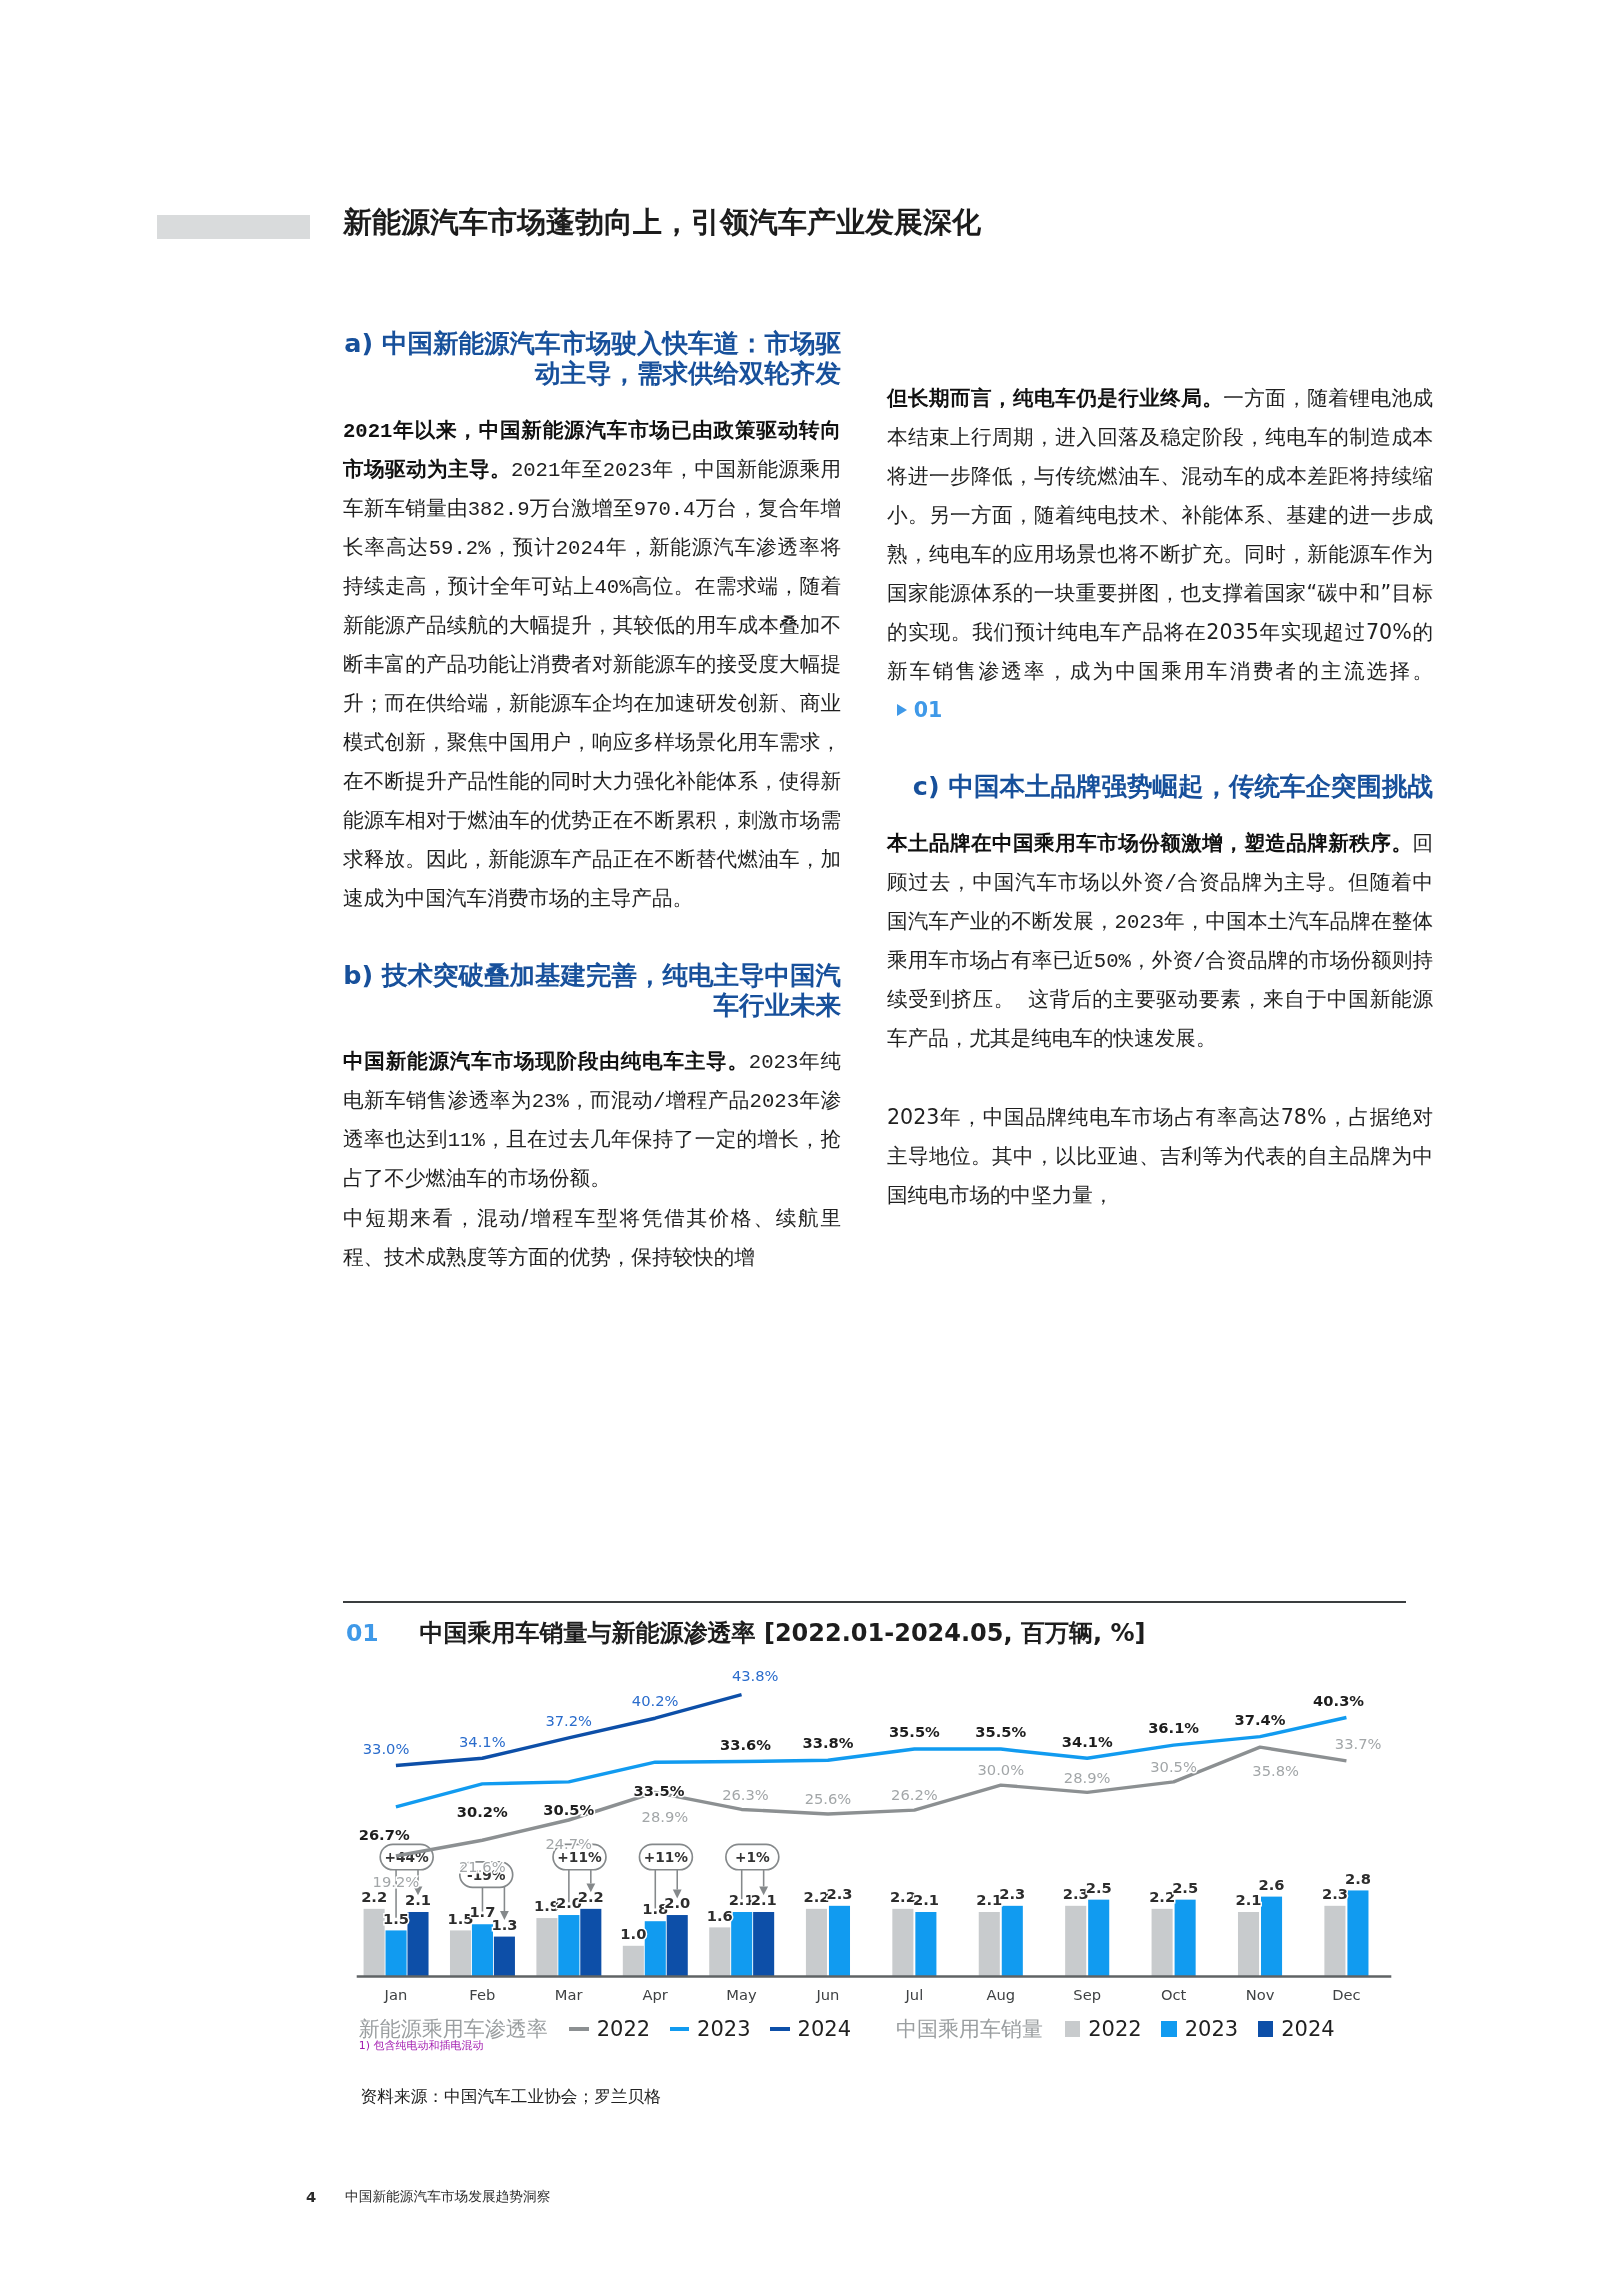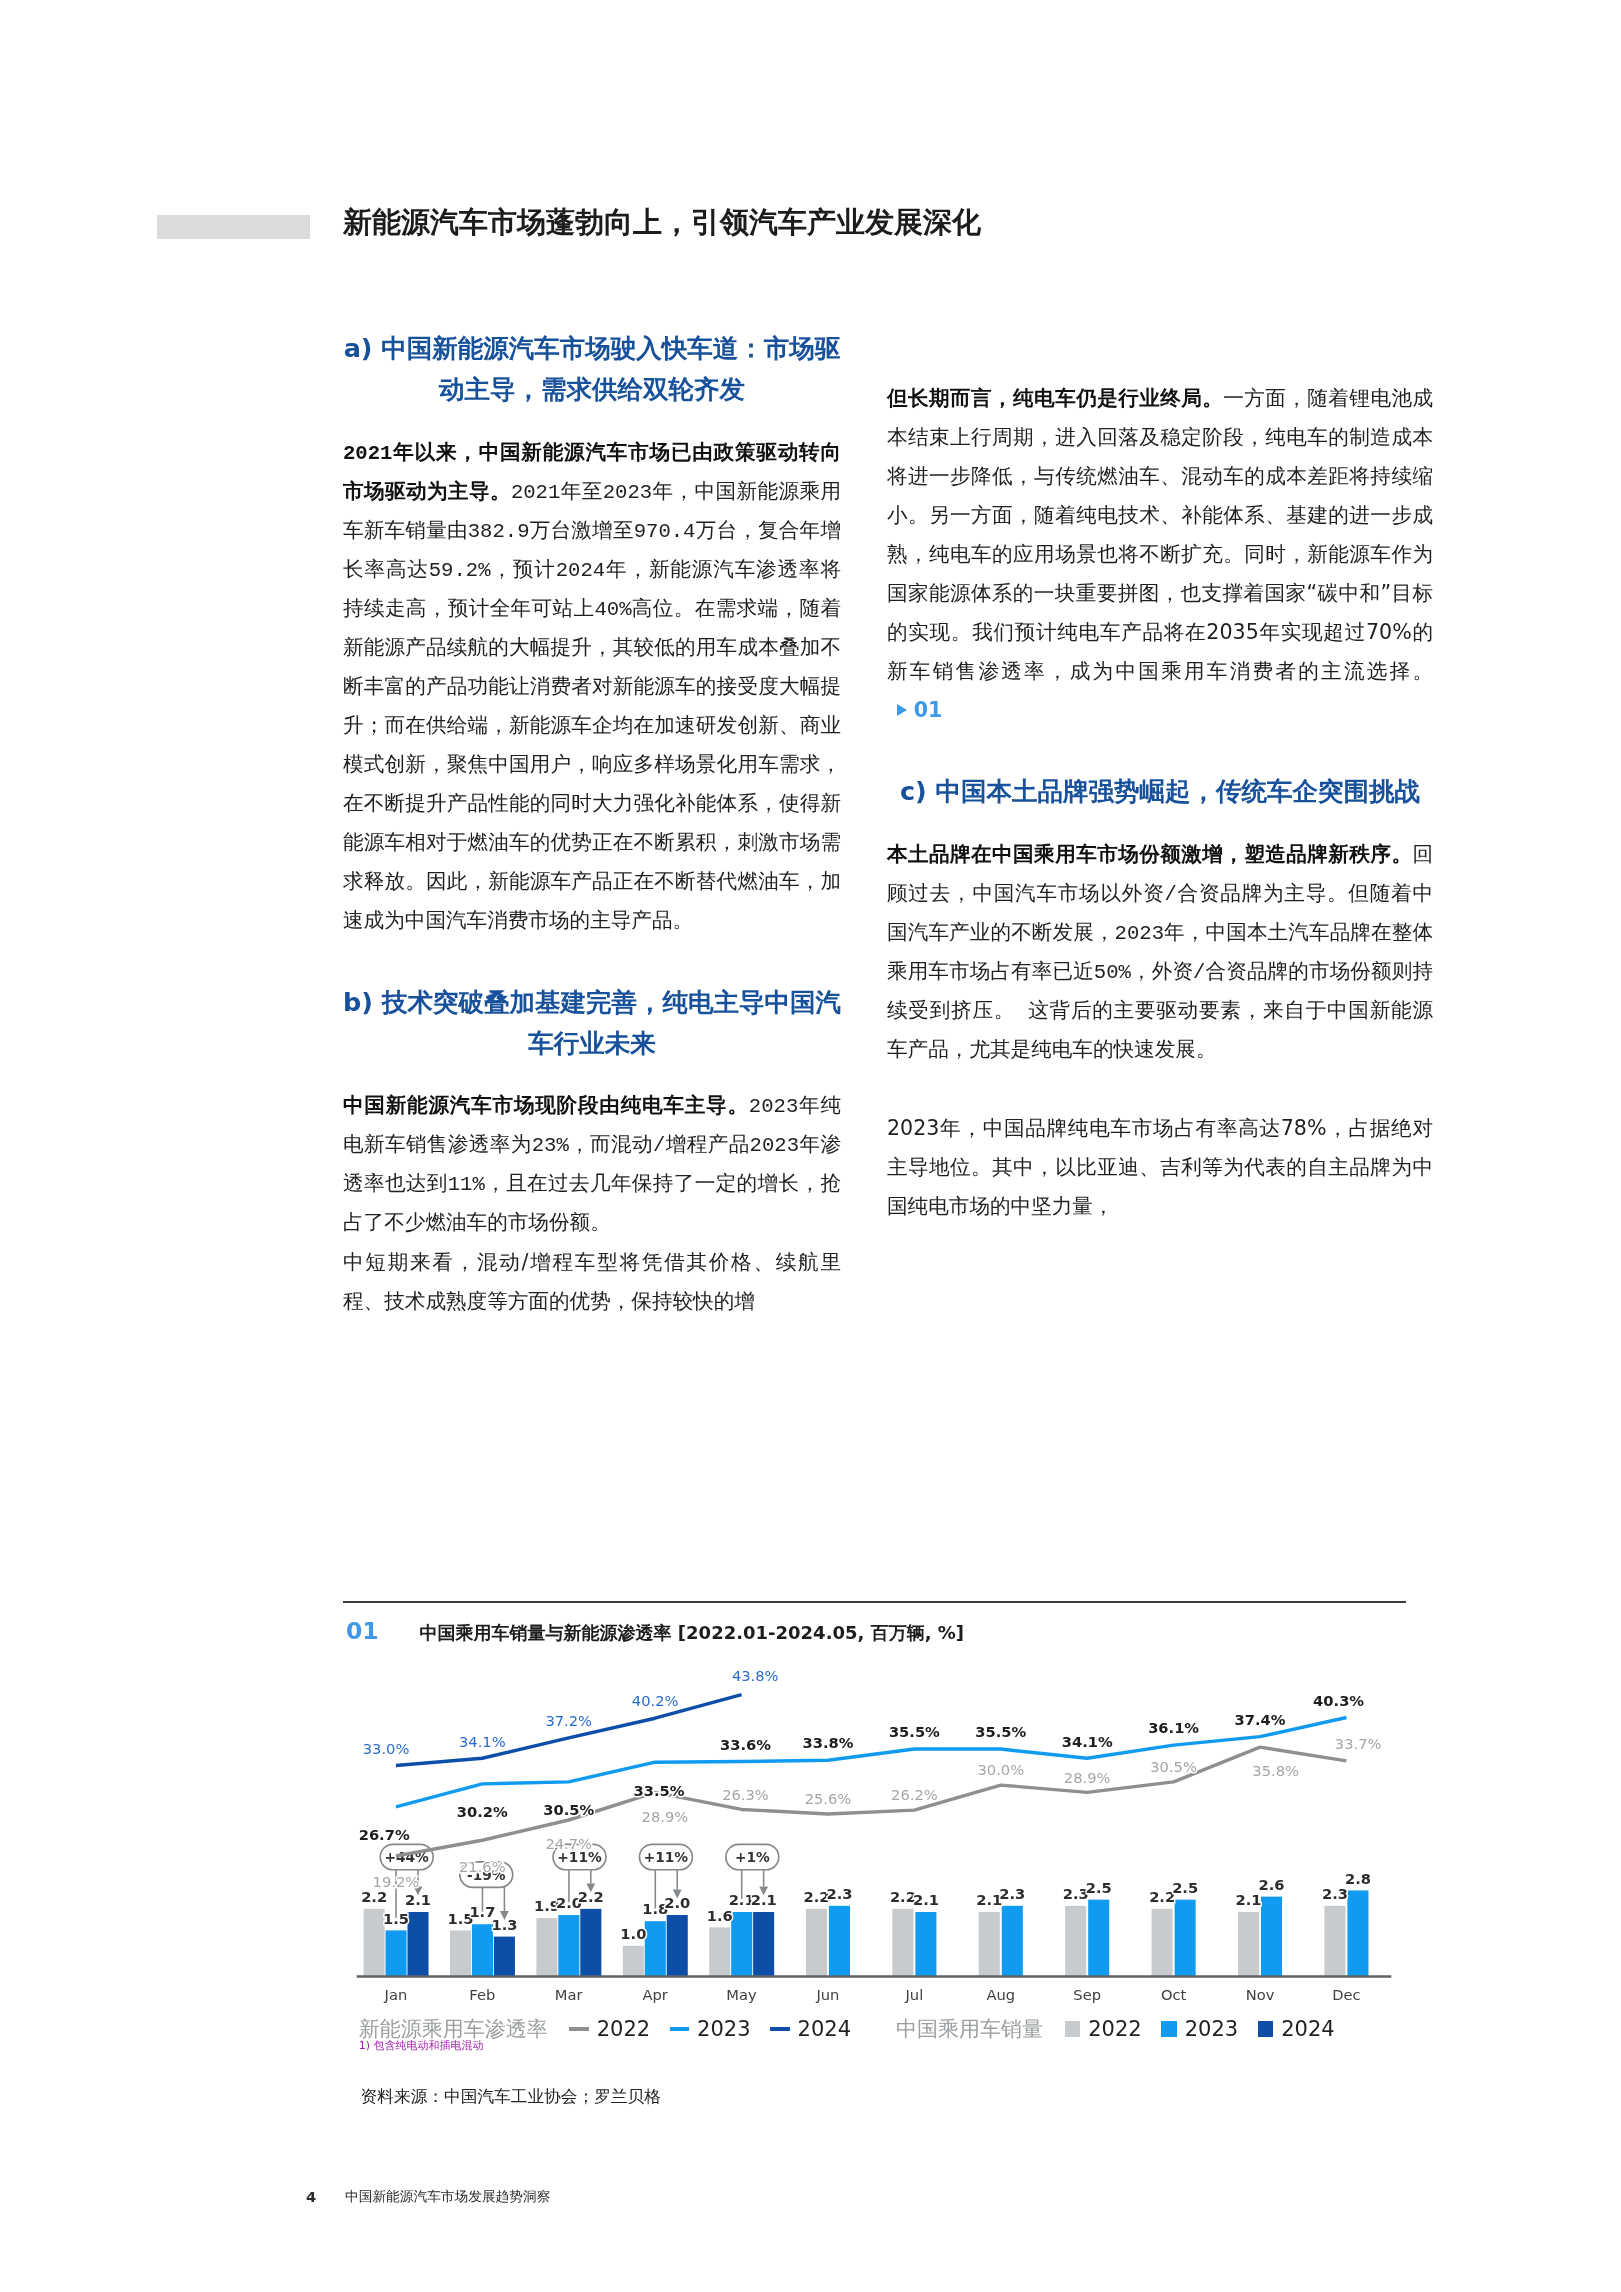--- a/index.html
+++ b/index.html
@@ -16,37 +16,37 @@
   }
   .deco-bar{position:absolute;left:157px;top:215px;width:153px;height:23.5px;background:#D9DBDC;}
   .page-title{
     position:absolute;left:343px;top:203px;width:1078px;margin:0;
     font-size:29px;font-weight:700;color:#1c1c1c;letter-spacing:0;
   }
   .col{position:absolute;font-size:20.6px;line-height:39px;text-align:justify;}
   .col-left{left:343px;top:328px;width:498px;}
   .col-right{left:887px;top:340px;width:546px;}
   .col h2{
-    margin:0;font-size:25.5px;line-height:41px;font-weight:700;
-    color:var(--heading-blue);text-align:center;
+    margin:0;font-size:25.5px;line-height:30px;font-weight:700;
+    color:var(--heading-blue);text-align:right;
   }
   .col h2.h-later{margin-top:41px;}
   .col h2 + p{margin-top:23.5px;font-family:Liberation Mono, monospace;}
   .col p{margin:39px 0 0 0;}
   .col p.flow{margin-top:0;}
   .col strong{color:#111;}
   .figref{color:var(--accent-blue);font-weight:700;white-space:nowrap;}
   .figref .tri{
     display:inline-block;width:0;height:0;margin:0 6.9px 1px 9.8px;
     border-left:10.8px solid currentColor;border-top:6.9px solid transparent;border-bottom:6.9px solid transparent;
   }
   .figure{position:absolute;left:343px;top:1601px;width:1063px;height:568px;border-top:2px solid #3a3d3f;}
   .chart-head{position:absolute;left:2.9px;top:13.7px;width:100%;}
   .fig-num{color:var(--accent-blue);font-size:23.5px;font-weight:700;margin-right:41px;}
-  .fig-title{color:#1d1d1d;font-size:18px;font-weight:700;}
+  .fig-title{color:#1d1d1d;font-size:24px;font-weight:700;}
   .chart-svg{position:absolute;left:0;top:56px;width:1063px;height:351px;}
   .legend{
     position:absolute;left:15.7px;top:412px;display:flex;align-items:center;
     font-size:21px;color:#1f1f1f;white-space:nowrap;
   }
   .legend .lgd-label{color:#9a9ea0;margin-right:21.6px;}
   .legend .lgd-item{display:flex;align-items:center;margin-right:19.6px;}
   .legend .sw-line{display:inline-block;width:19.6px;height:3.9px;margin-right:7.8px;}
   .legend .sw-sq{display:inline-block;width:15.7px;height:15.7px;margin-right:7.8px;}
   .legend .gap{width:25.5px;}

